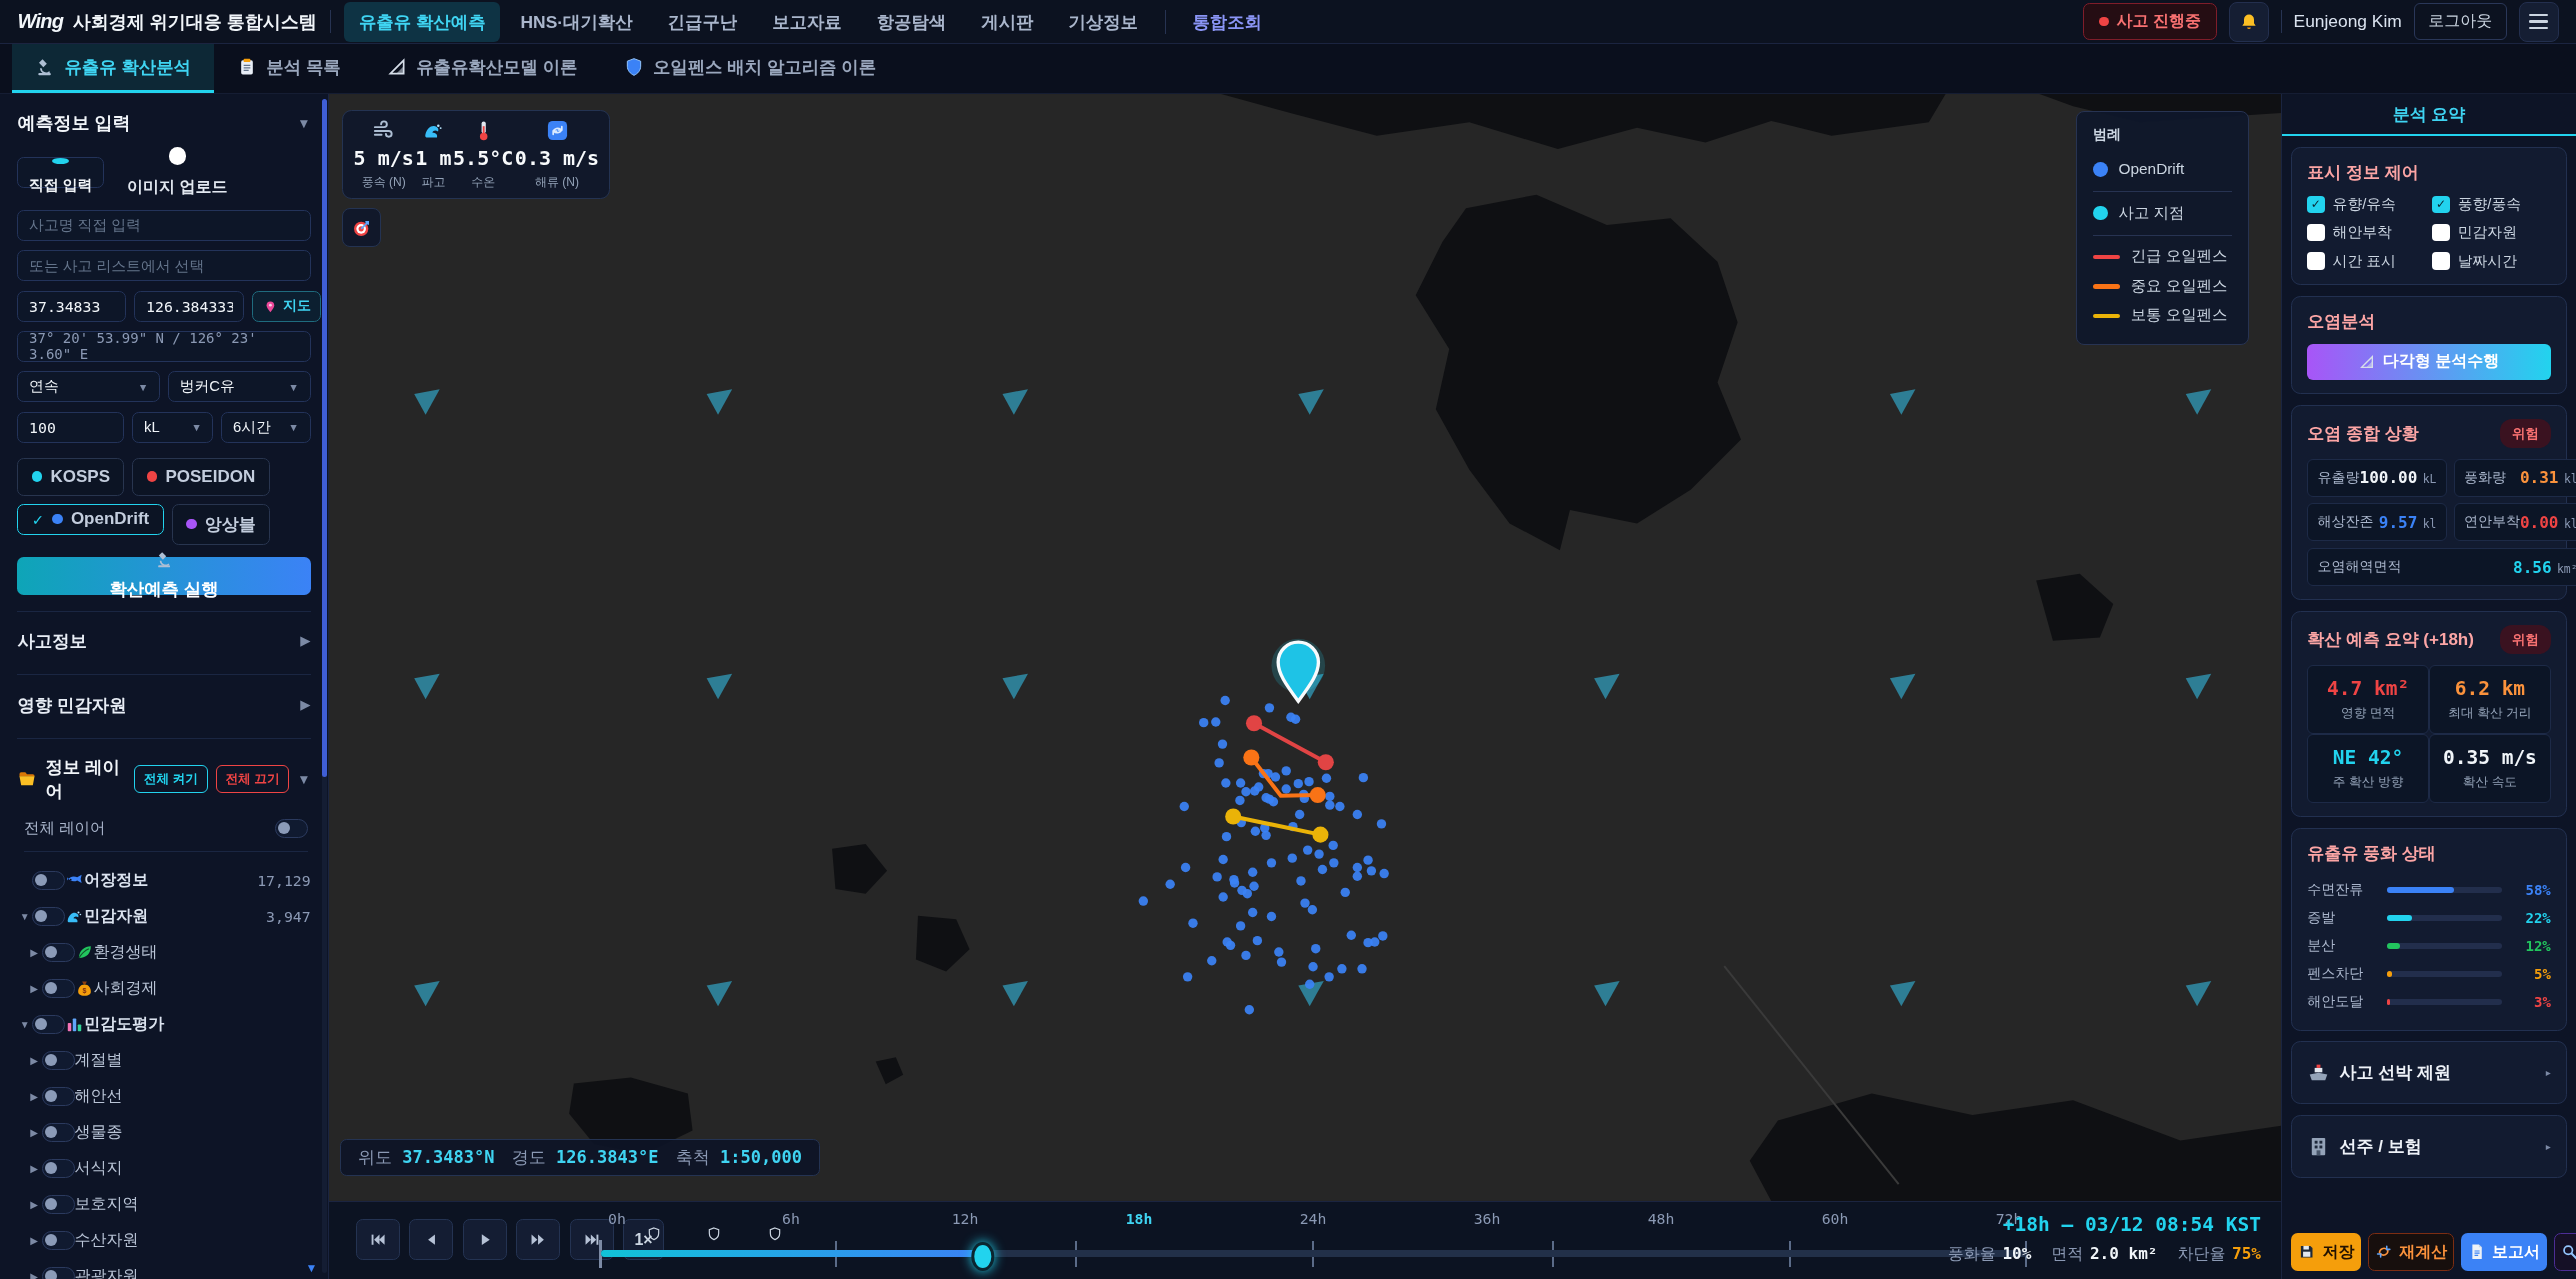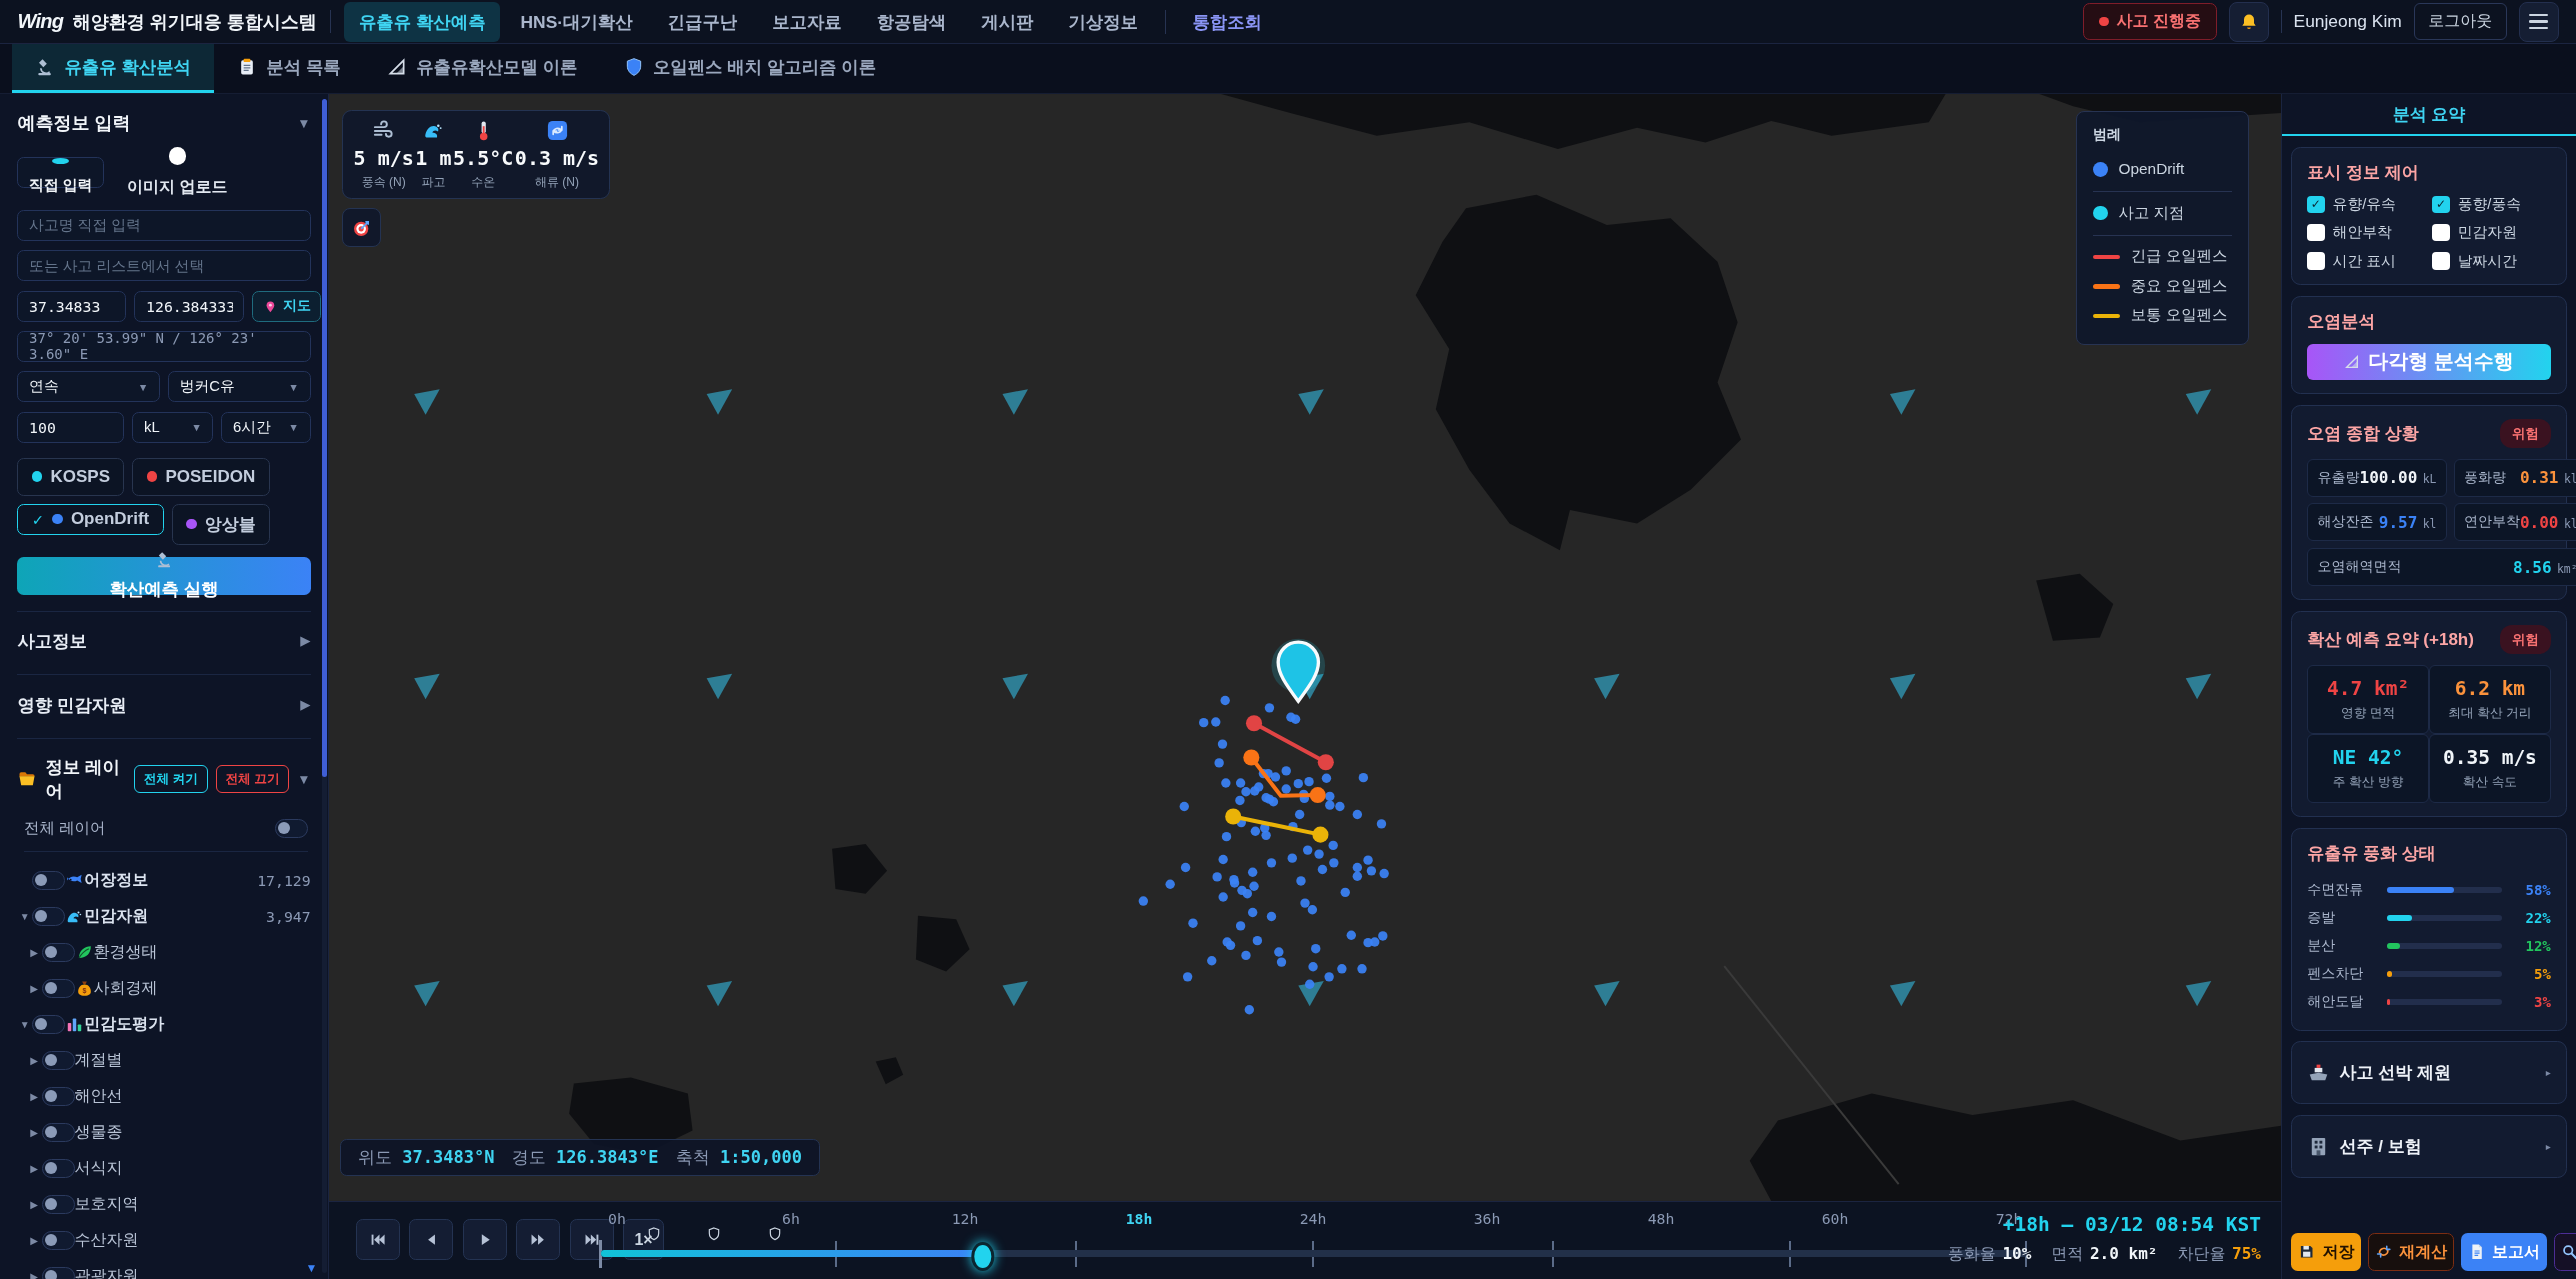--- a/index.html
+++ b/index.html
@@ -110,21 +110,21 @@
   .rp-scroll{padding:10.7px 9.4px 0 9.4px;display:flex;flex-direction:column;gap:10.7px;}
   .card{background:#121b30;border:0.7px solid #223050;border-radius:9.4px;padding:13.4px 14.8px;}
   .card .c-ttl-row{display:flex;align-items:center;justify-content:space-between;margin-bottom:10.7px;}
   .card .c-ttl{font-size:17px;font-weight:800;color:#fca5a5;display:flex;align-items:center;gap:9.4px;}
   .badge-danger{background:#3a1220;color:#f87171;font-size:13.4px;font-weight:800;padding:5.4px 12px;border-radius:12px;}
   .cb-grid{display:grid;grid-template-columns:1fr 1fr;gap:9.4px 6.7px;}
   .cb{display:flex;align-items:center;gap:8px;font-size:14.8px;color:#cbd5e1;cursor:pointer;}
   .cb .box{width:17.4px;height:17.4px;border-radius:4px;flex:none;display:flex;align-items:center;justify-content:center;font-size:12px;font-weight:800;}
   .cb.on .box{background:#22d3ee;color:#0b2530;}
   .cb.off .box{background:#ffffff;}
-  .grad-btn{width:100%;height:36px;border:none;border-radius:6px;background:linear-gradient(90deg,#a855f7,#22d3ee);color:#ffffff;font-size:20px;font-weight:800;display:flex;align-items:center;justify-content:center;gap:8px;cursor:pointer;}
+  .grad-btn{width:100%;height:36px;border:none;border-radius:6px;background:linear-gradient(90deg,#a855f7,#22d3ee);color:#ffffff;font-size:16px;font-weight:800;display:flex;align-items:center;justify-content:center;gap:8px;cursor:pointer;}
   .grad-btn .ico{width:16px;height:16px;}
   .stat-grid{display:grid;grid-template-columns:1fr 1fr;gap:6.7px;}
   .stat{background:#0c1526;border:0.7px solid #1d2a47;border-radius:6px;height:36px;display:flex;align-items:center;justify-content:space-between;padding:0 9.4px;}
   .stat.wide{grid-column:1 / span 2;}
   .stat .k{font-size:14px;color:#aab6cc;white-space:nowrap;}
   .stat .vwrap{display:flex;align-items:baseline;gap:5.4px;}
   .stat .v{font-family:"DejaVu Sans Mono",monospace;font-weight:800;font-size:16px;}
   .stat .u{font-size:11.4px;color:#8b99b4;font-family:"DejaVu Sans Mono",monospace;}
   .tile-grid{display:grid;grid-template-columns:1fr 1fr;gap:0;}
   .tile{background:#0c1526;border:0.7px solid #1d2a47;border-radius:6px;height:67px;display:flex;flex-direction:column;align-items:center;justify-content:center;gap:5.4px;}
@@ -166,21 +166,21 @@
   .tl-stats{position:absolute;right:20px;top:42px;display:flex;gap:20px;font-size:16px;white-space:nowrap;}
   .tl-stats .k{color:#8b99b4;margin-right:6.7px;}
   .tl-stats .v{font-family:"DejaVu Sans Mono",monospace;font-weight:800;}
 </style>
 </head>
 <body>
 
 <header id="topbar">
   <div class="brand">
     <span class="brand-mark">Wing</span>
-    <span class="brand-title">해양환경 위기대응 통합시스템</span>
+    <span class="brand-title">사회경제 위기대응 통합시스템</span>
   </div>
   <div class="v-div"></div>
   <nav id="main-nav">
       <div class="nav-item active">유출유 확산예측</div>
       <div class="nav-item">HNS·대기확산</div>
       <div class="nav-item">긴급구난</div>
       <div class="nav-item">보고자료</div>
       <div class="nav-item">항공탐색</div>
       <div class="nav-item">게시판</div>
       <div class="nav-item">기상정보</div>

